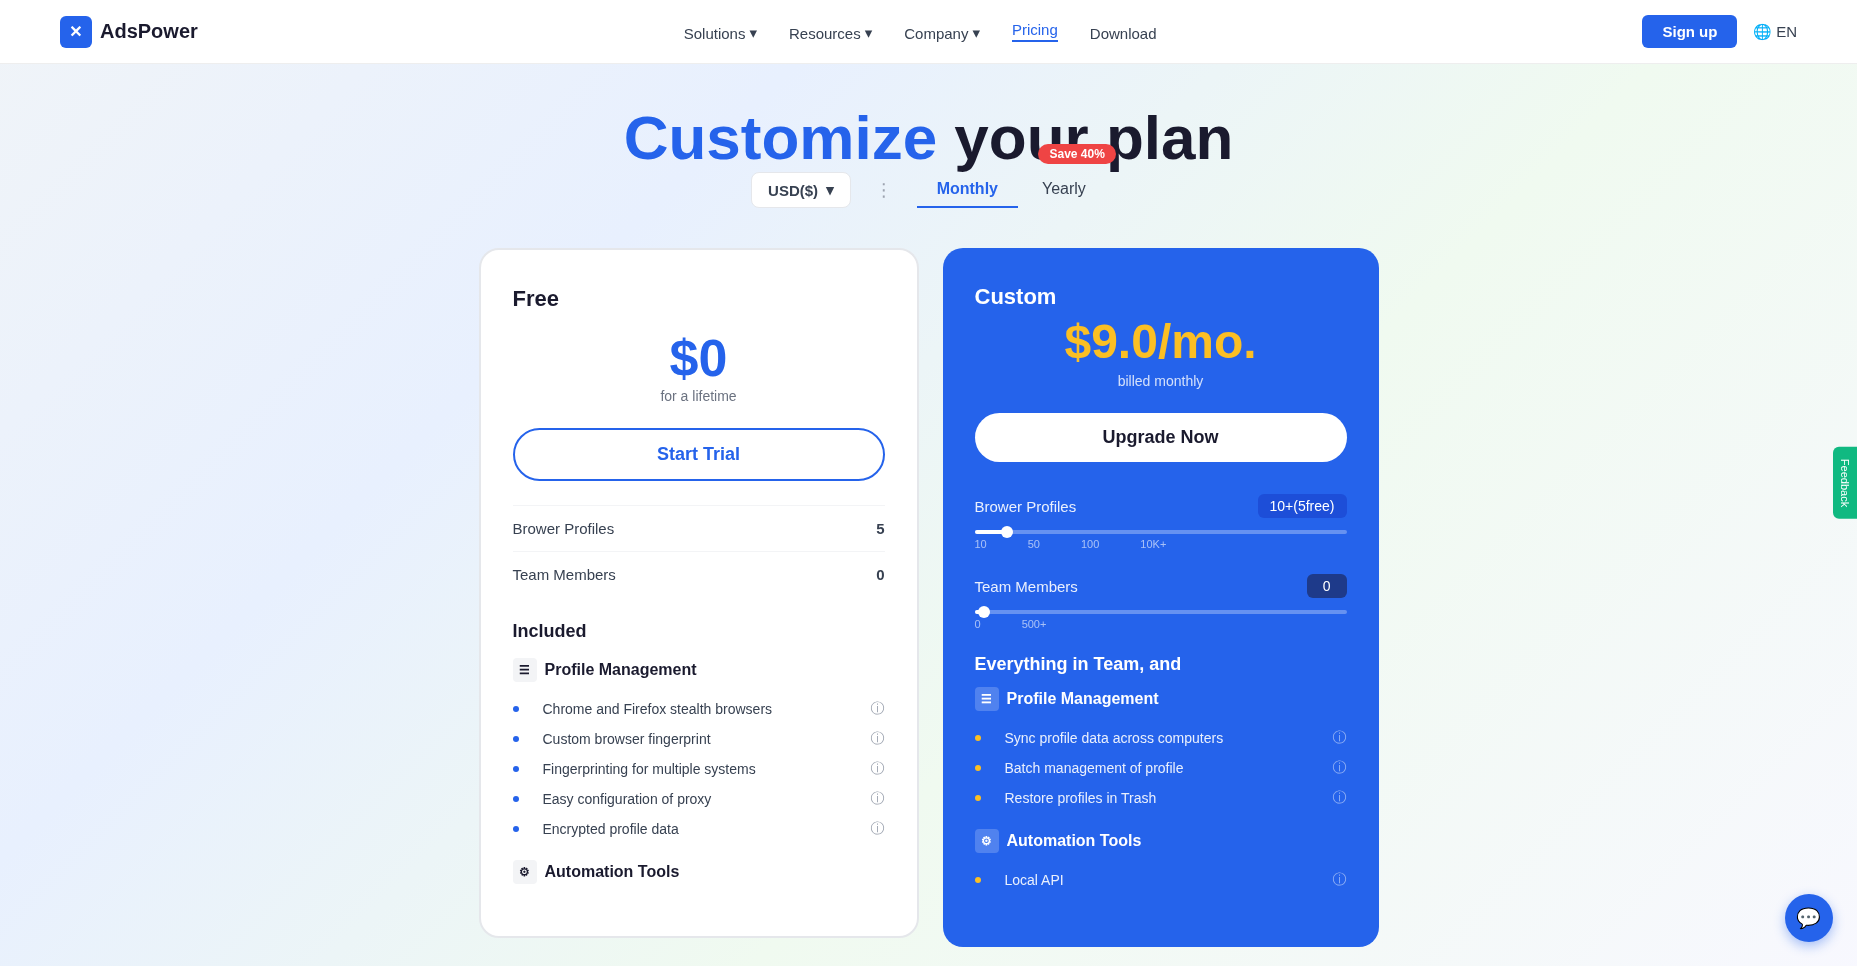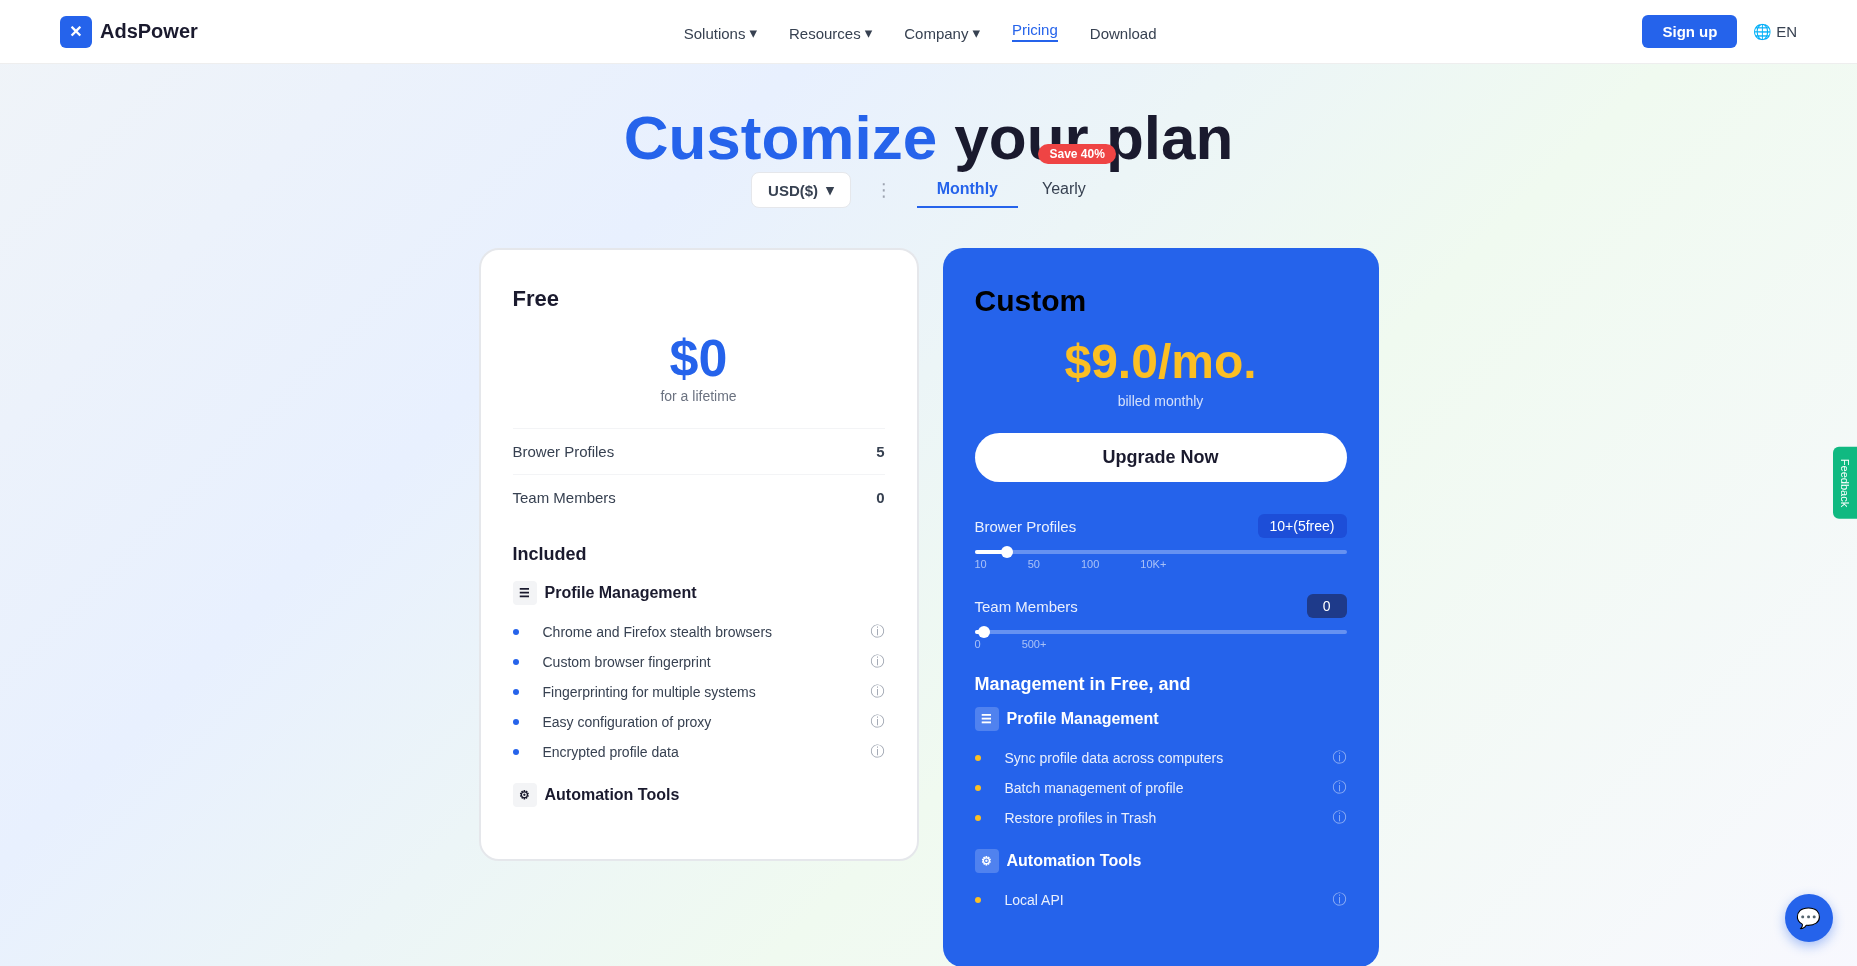--- a/index.html
+++ b/index.html
@@ -283,24 +283,24 @@
     
     .custom-card {
       background: #2563eb;
       border-radius: 20px;
       padding: 36px 32px;
       flex: 1;
       min-width: 340px;
       color: white;
     }
     .custom-card-title {
-      font-size: 30px;
-      font-weight: 600;
-      color: #000000;
-      margin-bottom: 16px;
+      font-size: 22px;
+      font-weight: 600;
+      color: #ffffff;
+      margin-bottom: 4px;
     }
     .custom-price {
       font-size: 48px;
       font-weight: 700;
       color: #fbbf24;
       text-align: center;
       margin-bottom: 4px;
     }
     .custom-price-subtitle {
       text-align: center;
@@ -514,20 +514,21 @@
       </button>
     </div>
   </div>
 
   <div class="pricing-cards">
 
     <div class="free-card">
       <div class="card-title">Free</div>
       <div class="free-price">$0</div>
       <div class="price-subtitle">for a lifetime</div>
+      <button class="start-trial-btn">Start Trial</button>
 
       <div class="feature-row">
         <span>Brower Profiles</span>
         <span class="feature-value">5</span>
       </div>
       <div class="feature-row">
         <span>Team Members</span>
         <span class="feature-value">0</span>
       </div>
 
@@ -619,21 +620,21 @@
           <div class="slider-fill" style="width:2%;"></div>
           <div class="slider-thumb" style="left:1%;"></div>
         </div>
         <div class="slider-labels">
           <span>0</span>
           <span>500+</span>
         </div>
       </div>
 
       
-      <div class="everything-title">Management in Free, and</div>
+      <div class="everything-title">Everything in Team, and</div>
 
       <div class="feature-group">
         <div class="custom-group-header">
           <div class="custom-group-icon">☰</div>
           <span>Profile Management</span>
         </div>
         <div class="custom-feature-item">
           <div class="feature-item-left">
             <div class="custom-bullet"></div>
             <span>Sync profile data across computers</span>

